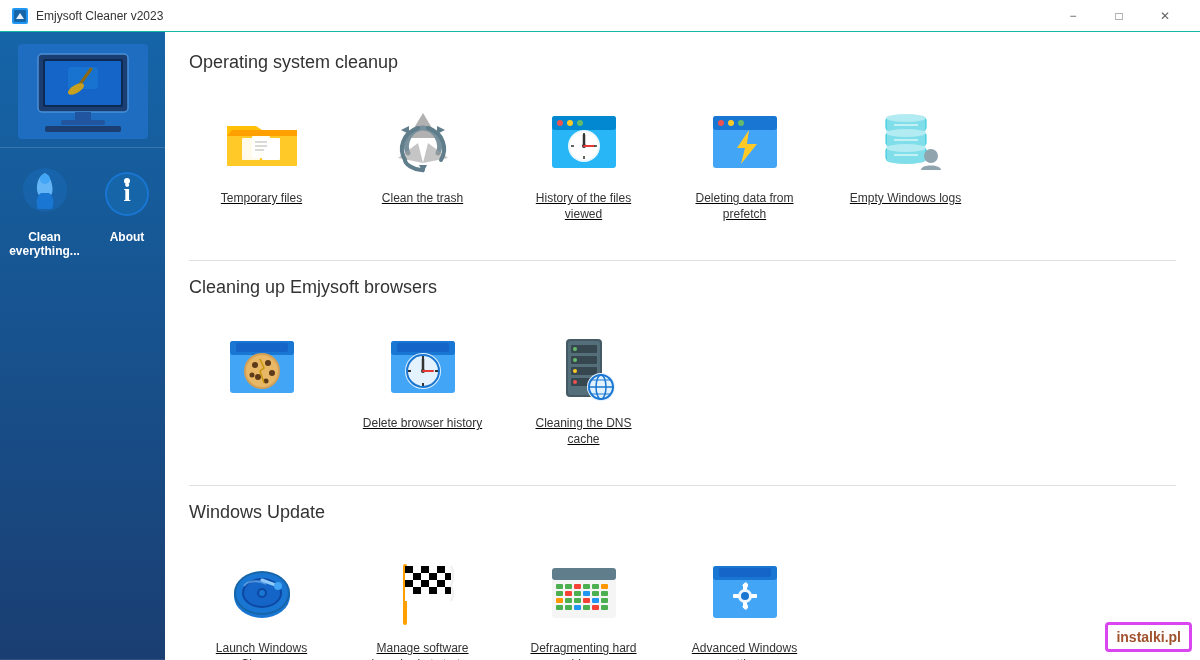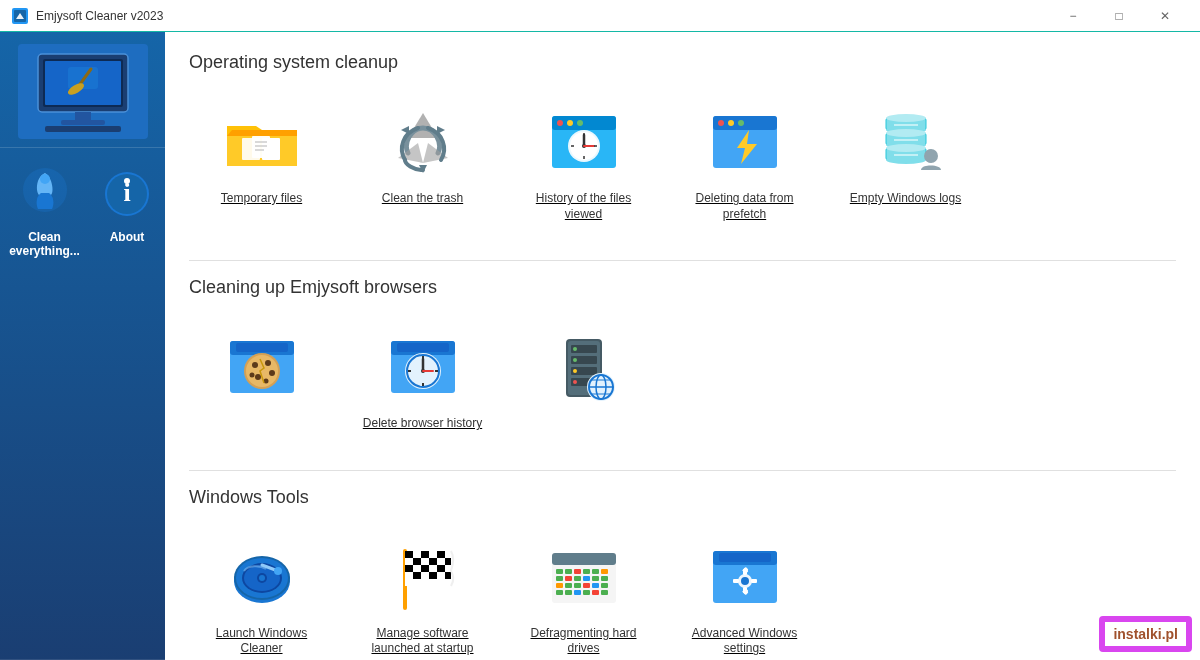--- a/index.html
+++ b/index.html
@@ -158,21 +158,21 @@
       border-top: 1px solid #e0e0e0;
       margin-bottom: 16px;
     }
 
     
     .watermark {
       position: fixed;
       bottom: 8px;
       right: 8px;
       background: rgba(255,255,255,0.9);
-      border: 6px solid #d946ef;
+      border: 3px solid #d946ef;
       border-radius: 4px;
       padding: 4px 8px;
       font-size: 14px;
       font-weight: bold;
       color: #a0522d;
       z-index: 100;
       margin-top: 22px;
     }
 
     
@@ -452,29 +452,30 @@
               <circle cx="31" cy="49" r="2" fill="#ef5350"></circle>
 
               <circle cx="57" cy="54" r="14" fill="#e3f2fd"></circle>
               <circle cx="57" cy="54" r="12" fill="none" stroke="#1976d2" stroke-width="2"></circle>
               <ellipse cx="57" cy="54" rx="5" ry="12" fill="none" stroke="#1976d2" stroke-width="1.5"></ellipse>
               <line x1="45" y1="54" x2="69" y2="54" stroke="#1976d2" stroke-width="1.5"></line>
               <line x1="47" y1="47" x2="67" y2="47" stroke="#1976d2" stroke-width="1"></line>
               <line x1="47" y1="61" x2="67" y2="61" stroke="#1976d2" stroke-width="1"></line>
             </svg>
           </div>
+          <span class="tool-label">Cleaning the DNS cache</span>
         </div>
 
       </div>
     </div>
 
     <hr class="section-divider">
 
     <div>
-      <h2 class="section-title">Windows Tools</h2>
+      <h2 class="section-title">Windows Update</h2>
       <div class="tools-grid">
 
         <div class="tool-item">
           <div class="tool-icon">
             <svg width="80" height="70" viewBox="0 0 80 70">
 
               <ellipse cx="40" cy="38" rx="28" ry="22" fill="#1976d2"></ellipse>
               <ellipse cx="40" cy="35" rx="28" ry="22" fill="#1565a8"></ellipse>
               <ellipse cx="40" cy="35" rx="26" ry="20" fill="#1976d2"></ellipse>
               <ellipse cx="40" cy="35" rx="20" ry="15" fill="#0d47a1"></ellipse>

